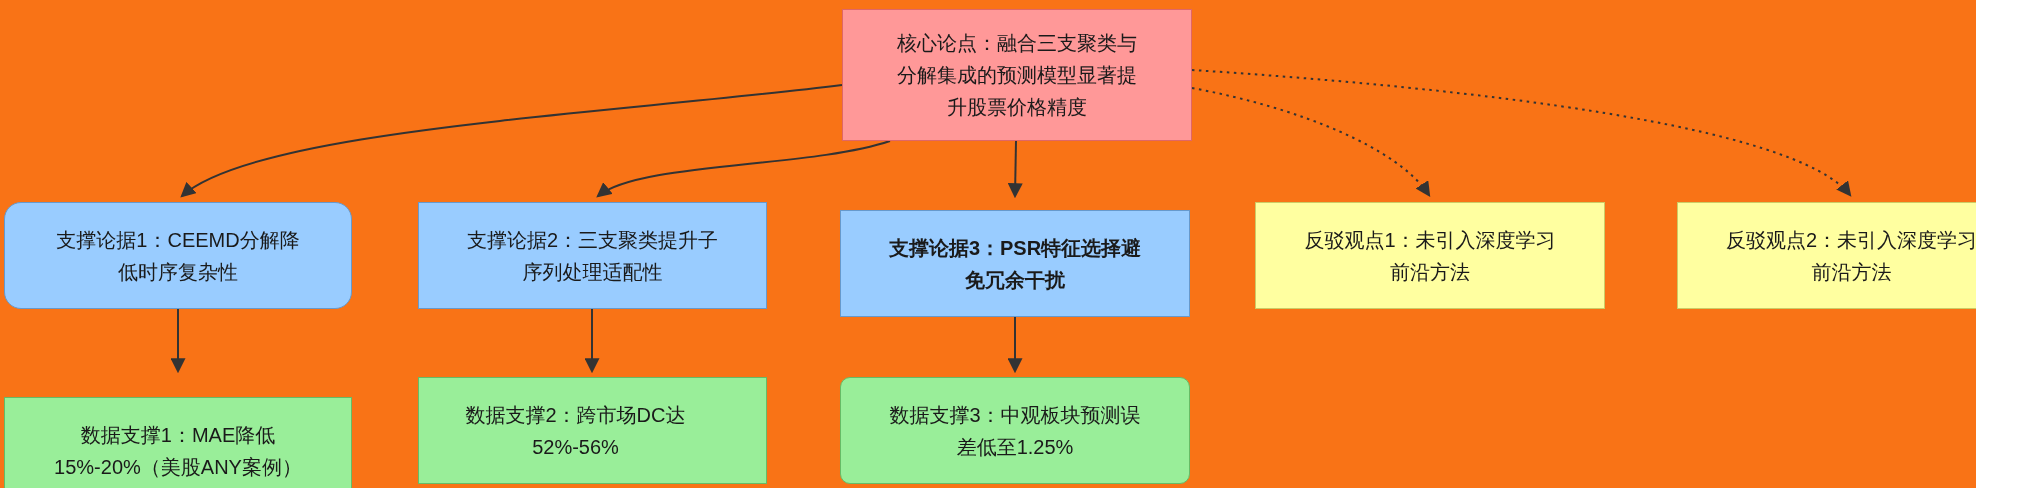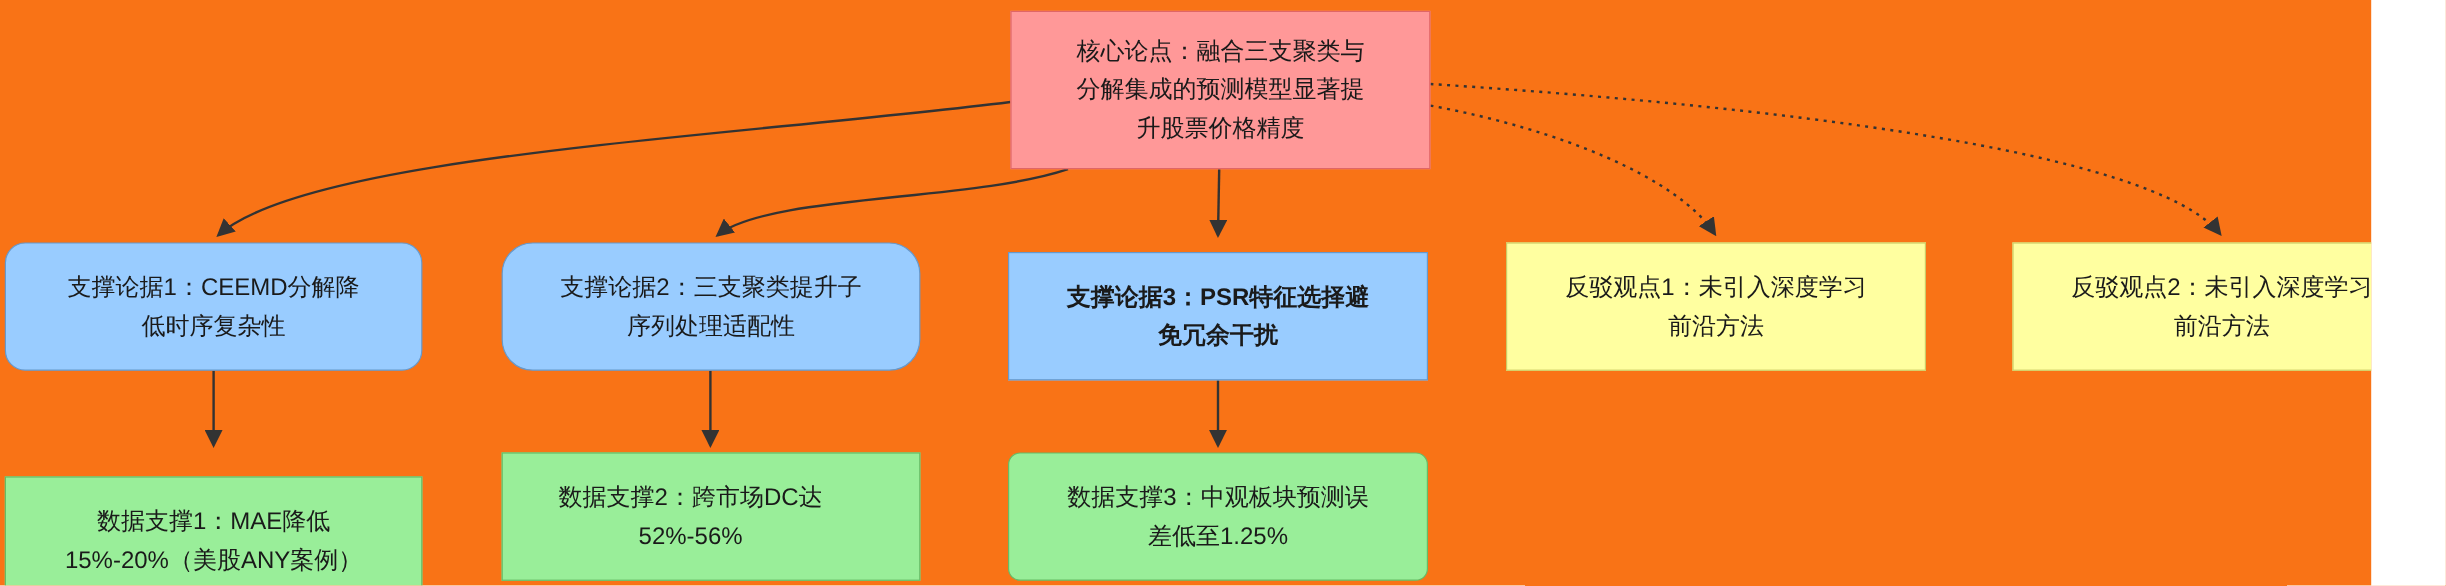--- a/index.html
+++ b/index.html
@@ -58,21 +58,21 @@
   }
   .node.rebuttal {
     background: #ffffa0;
     border: 1px solid #cccc66;
   }
   .node.evidence {
     background: #99ee99;
     border: 1px solid #66bb66;
   }
   #node-support-1 { left: 4px;    top: 202px; width: 348px; height: 107px; border-radius: 17px; }
-  #node-support-2 { left: 418px;  top: 202px; width: 349px; height: 107px; border-radius: 26px; }
+  #node-support-2 { left: 418px;  top: 202px; width: 349px; height: 107px; }
   #node-support-3 { left: 840px;  top: 210px; width: 350px; height: 107px; font-weight: bold; }
   #node-rebuttal-1 { left: 1255px; top: 202px; width: 350px; height: 107px; }
   #node-rebuttal-2 { left: 1677px; top: 202px; width: 349px; height: 107px; }
   #node-evidence-1 { left: 4px;    top: 377px; width: 348px; height: 107px; margin-top: 20px; }
   #node-evidence-2 { left: 418px;  top: 377px; width: 349px; height: 107px; padding-left: 12px; }
   #node-evidence-3 { left: 840px;  top: 377px; width: 350px; height: 107px; border-radius: 10px; }
 </style>
 </head>
 <body>
 

